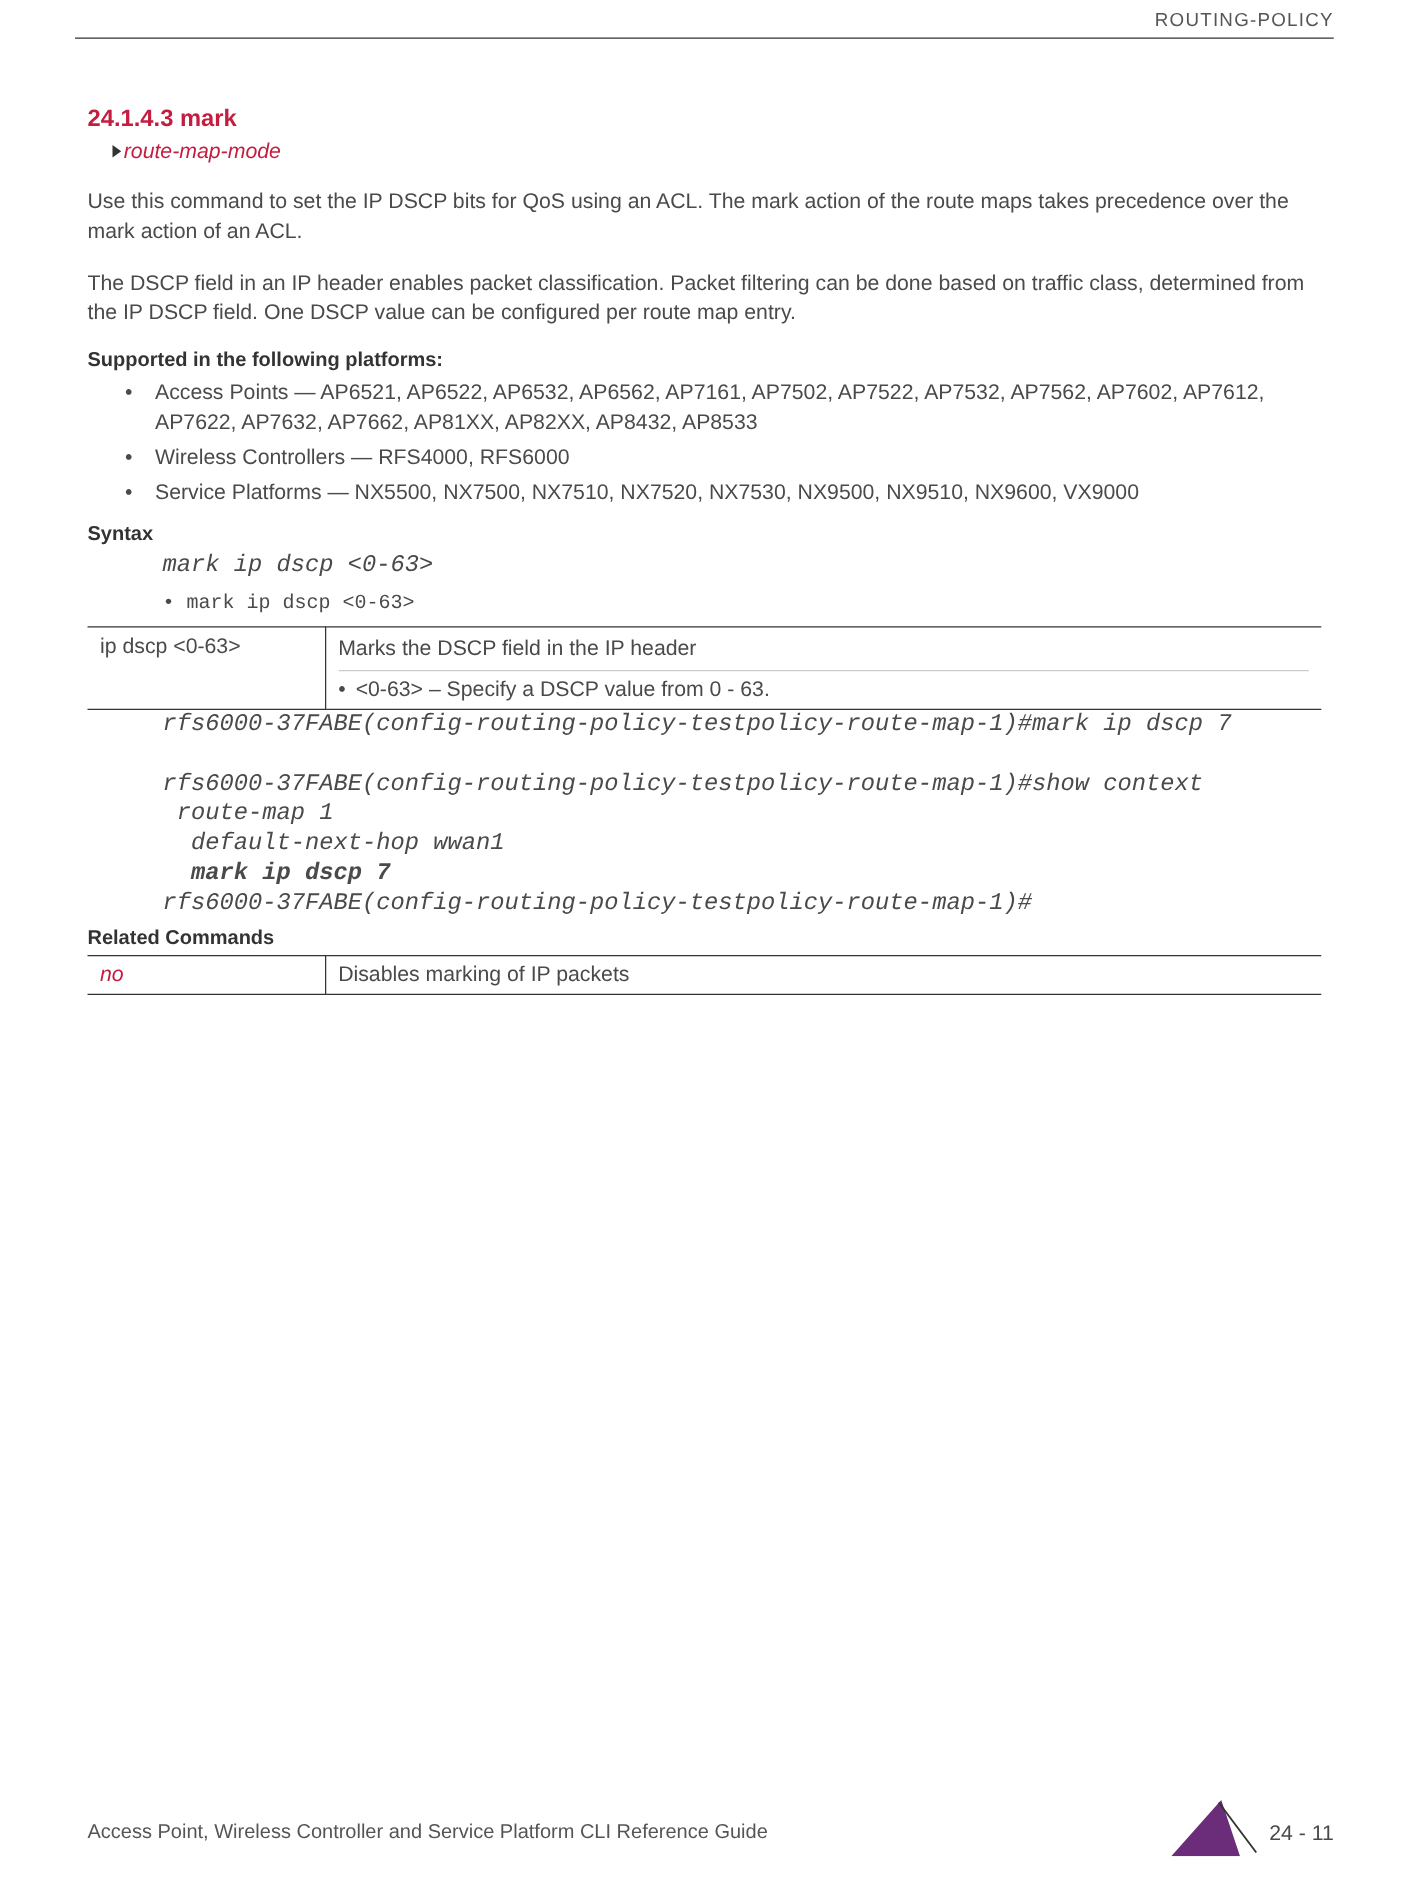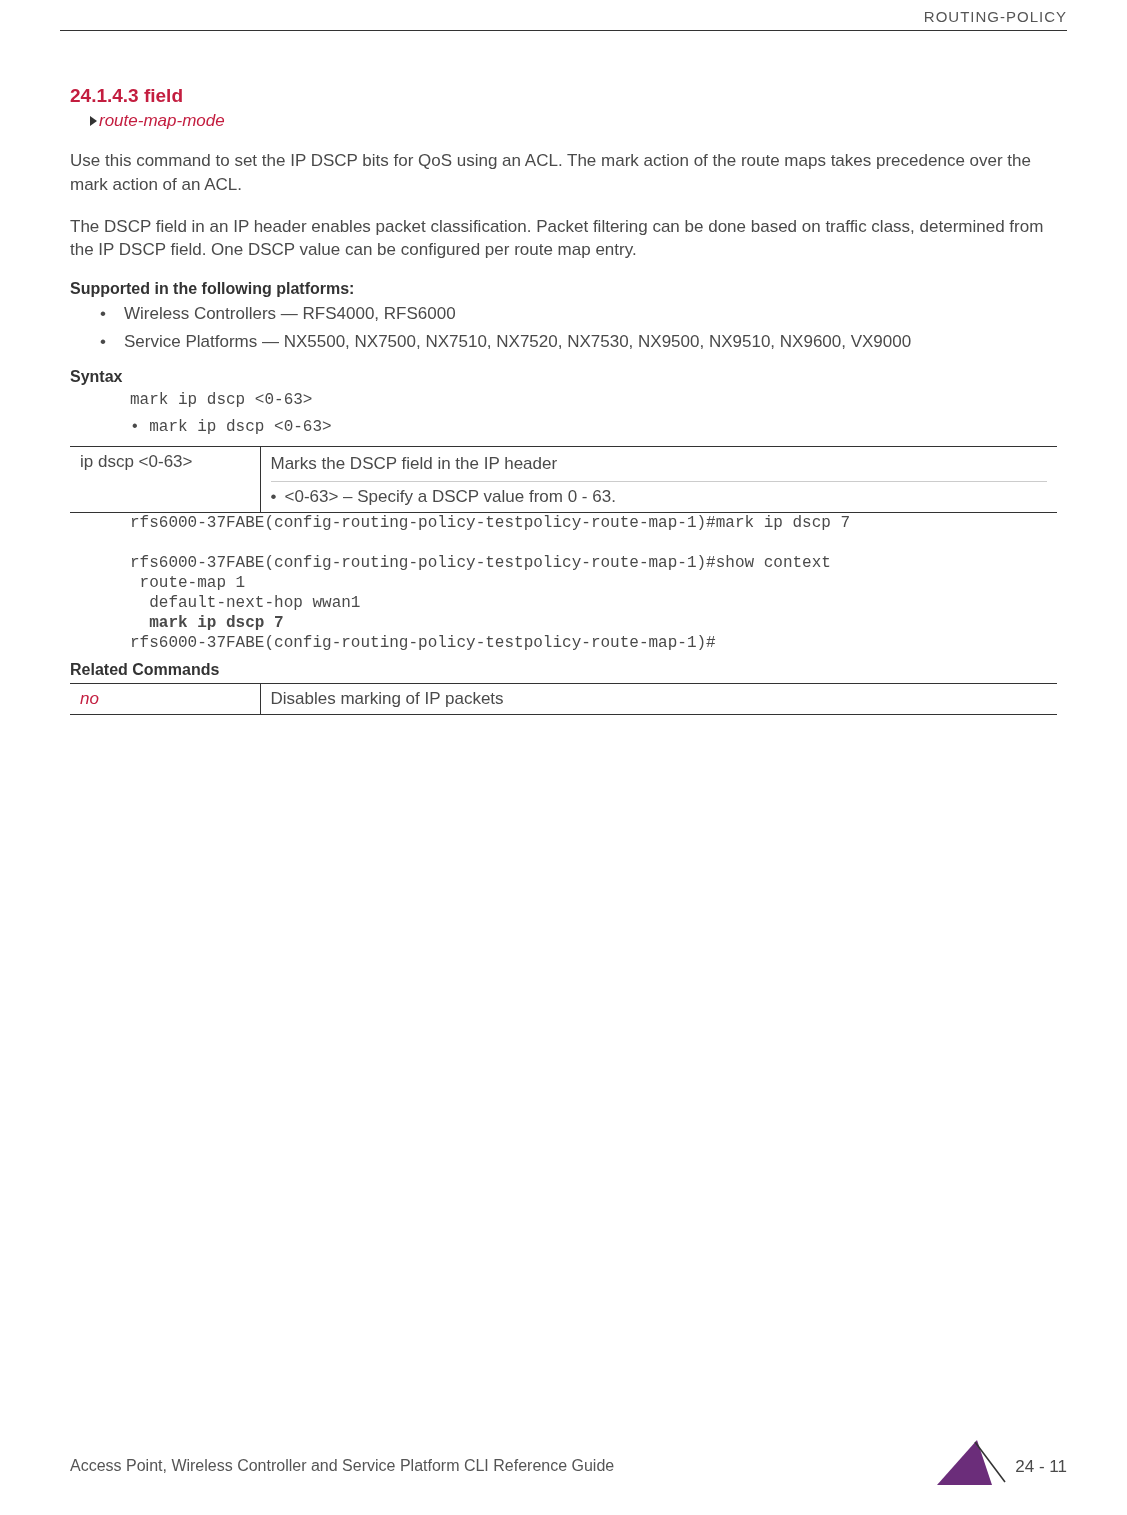--- a/index.html
+++ b/index.html
@@ -79,26 +79,27 @@
       color: #4a4a4a;
     }
     .bullet-list li::before {
       content: "•";
       position: absolute;
       left: 0;
       top: 0;
     }
     .code-block {
       font-family: "Courier New", monospace;
-      font-size: 16px;
+      font-size: 19px;
       padding-left: 60px;
       margin-bottom: 8px;
       white-space: pre;
       color: #4a4a4a;
       line-height: 1.25;
+      font-style: italic;
     }
     .code-block .bold { font-weight: bold; }
     .param-bullet {
       font-family: "Courier New", monospace;
       font-size: 16px;
       padding-left: 60px;
       margin-bottom: 10px;
       color: #4a4a4a;
     }
     .param-table {
@@ -173,32 +174,33 @@
     .page-number { font-size: 17px; color: #4a4a4a; }
   </style>
 </head>
 <body>
 
 <div class="page-header">ROUTING-POLICY</div>
 <div class="header-rule"></div>
 
 <div class="content">
 
-  <div class="section-heading">24.1.4.3 field</div>
+  <div class="section-heading">24.1.4.3 mark</div>
 
   <div class="breadcrumb">
     <span class="breadcrumb-arrow"></span>
     <span class="breadcrumb-link">route-map-mode</span>
   </div>
 
   <p class="para">Use this command to set the IP DSCP bits for QoS using an ACL. The mark action of the route maps takes precedence over the mark action of an ACL.</p>
   <p class="para">The DSCP field in an IP header enables packet classification. Packet filtering can be done based on traffic class, determined from the IP DSCP field. One DSCP value can be configured per route map entry.</p>
 
   <div class="subhead">Supported in the following platforms:</div>
   <ul class="bullet-list">
+    <li>Access Points — AP6521, AP6522, AP6532, AP6562, AP7161, AP7502, AP7522, AP7532, AP7562, AP7602, AP7612, AP7622, AP7632, AP7662, AP81XX, AP82XX, AP8432, AP8533</li>
     <li>Wireless Controllers — RFS4000, RFS6000</li>
     <li>Service Platforms — NX5500, NX7500, NX7510, NX7520, NX7530, NX9500, NX9510, NX9600, VX9000</li>
   </ul>
 
   <div class="subhead">Syntax</div>
   <div class="code-block">mark ip dscp &lt;0-63&gt;</div>
 
   <div class="param-bullet">• mark ip dscp &lt;0-63&gt;</div>
 
   <table class="param-table">

